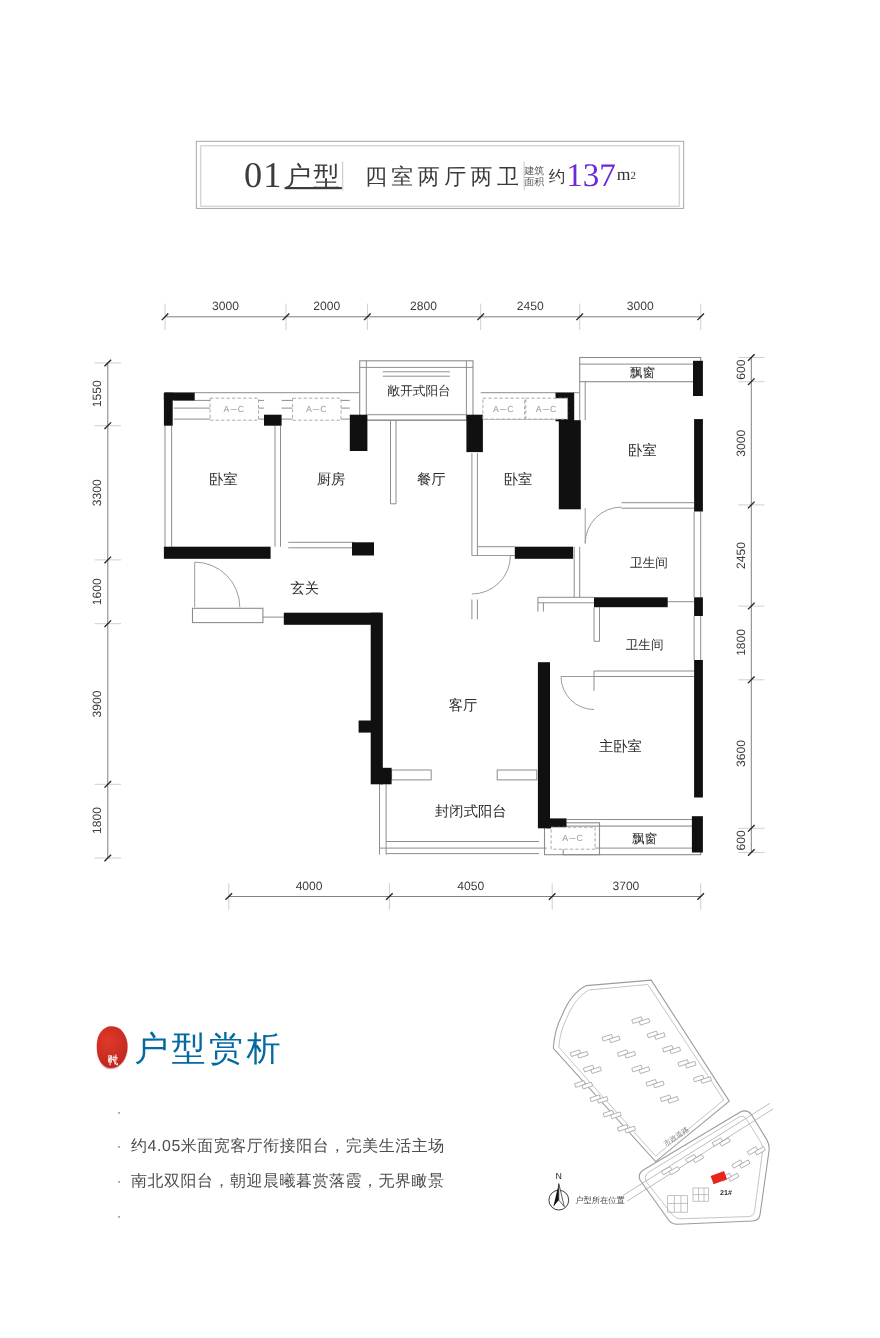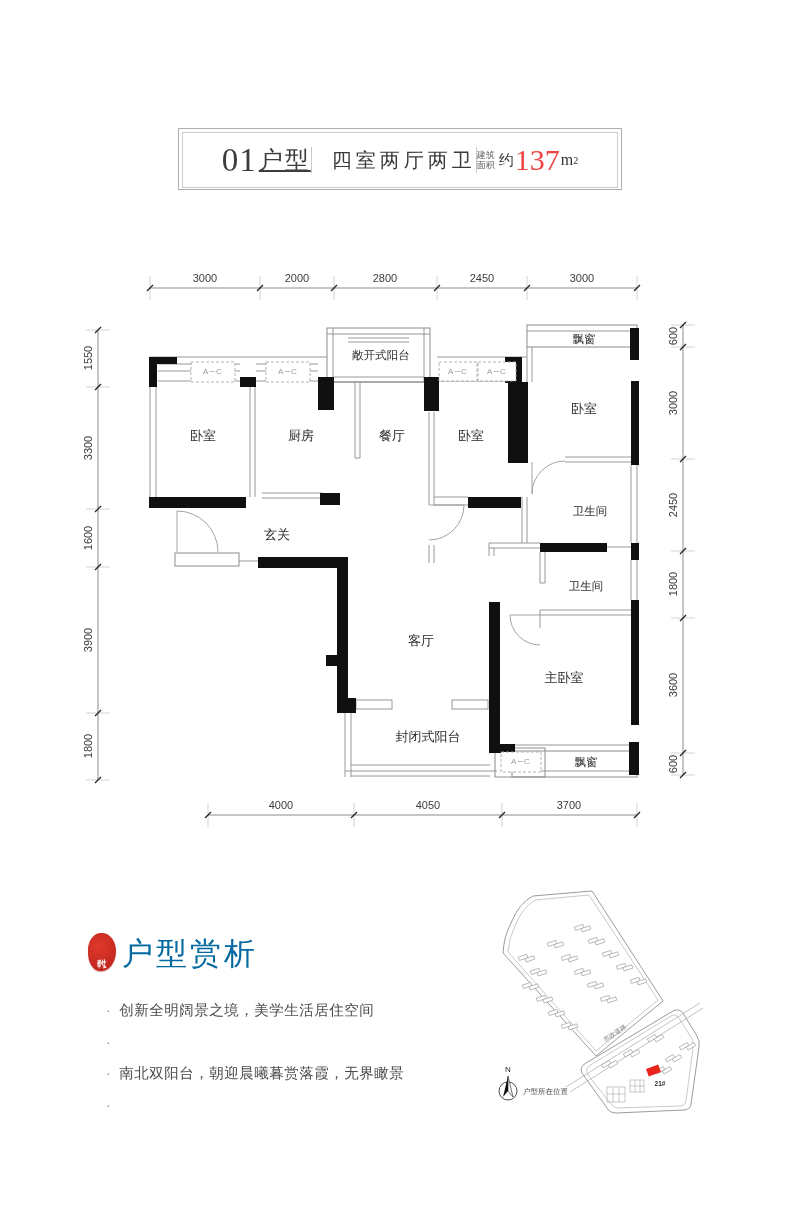--- a/index.html
+++ b/index.html
@@ -10,21 +10,21 @@
   
   .title-box{left:178px;top:128px;width:444px;height:62px;border:1px solid #aeaeae;padding:3px;box-sizing:border-box;}
   .title-inner{border:1px solid #cbcbcb;height:100%;display:flex;align-items:center;justify-content:center;}
   .t-num{font-family:"Liberation Serif","DejaVu Serif",serif;font-size:33px;color:#3c3c3c;letter-spacing:1px;}
   .t-unit{font-family:"Liberation Serif","DejaVu Serif",serif;font-size:24px;color:#3c3c3c;letter-spacing:2px;margin-left:2px;text-decoration:underline;}
   .t-div{width:1px;height:26px;background:#c9c9c9;}
   .t-type{font-size:20px;color:#3a3a3a;letter-spacing:4px;margin-left:20px;}
   .t-areagroup{display:inline-flex;align-items:center;}
   .t-arealabel{display:inline-flex;flex-direction:column;font-size:9px;color:#555;line-height:1.15;margin-right:4px;}
   .t-about{font-size:15px;color:#3a3a3a;margin-right:1px;}
-  .t-anum{font-family:"Liberation Serif","DejaVu Serif",serif;font-size:30px;color:#ef4444;}
+  .t-anum{font-family:"Liberation Serif","DejaVu Serif",serif;font-size:30px;color:#6d28d9;}
   .t-aunit{font-family:"Liberation Serif","DejaVu Serif",serif;font-size:16px;color:#333;margin-left:1px;}
   .t-asup{font-family:"Liberation Serif","DejaVu Serif",serif;font-size:10px;color:#333;}
 
   
   #plan-svg{left:70px;top:228px;}
   .dl{stroke:#6f6f6f;stroke-width:0.8;}
   .lbl{font-size:13px;fill:#2b2b2b;text-anchor:middle;dominant-baseline:middle;}
   .lblS{font-size:11.5px;fill:#2b2b2b;text-anchor:middle;dominant-baseline:middle;}
   .dim{font-size:11px;fill:#3c3c3c;text-anchor:middle;}
   .w{stroke:#8c8c8c;stroke-width:1;fill:none;}
@@ -310,24 +310,24 @@
 </svg>
 
 <div class="abs seal">
   <span>时代</span>
 </div>
 <div class="abs sec-title">户型赏析</div>
 
 <div class="abs bullets">
   <div class="bullet-row">
     <span class="dot">·</span>
-    <span>创新全明阔景之境，美学生活居住空间</span>
   </div>
   <div class="bullet-row">
     <span class="dot">·</span>
+    <span>约4.05米面宽客厅衔接阳台，完美生活主场</span>
   </div>
   <div class="bullet-row">
     <span class="dot">·</span>
     <span>南北双阳台，朝迎晨曦暮赏落霞，无界瞰景</span>
   </div>
   <div class="bullet-row">
     <span class="dot">·</span>
   </div>
 </div>
 

